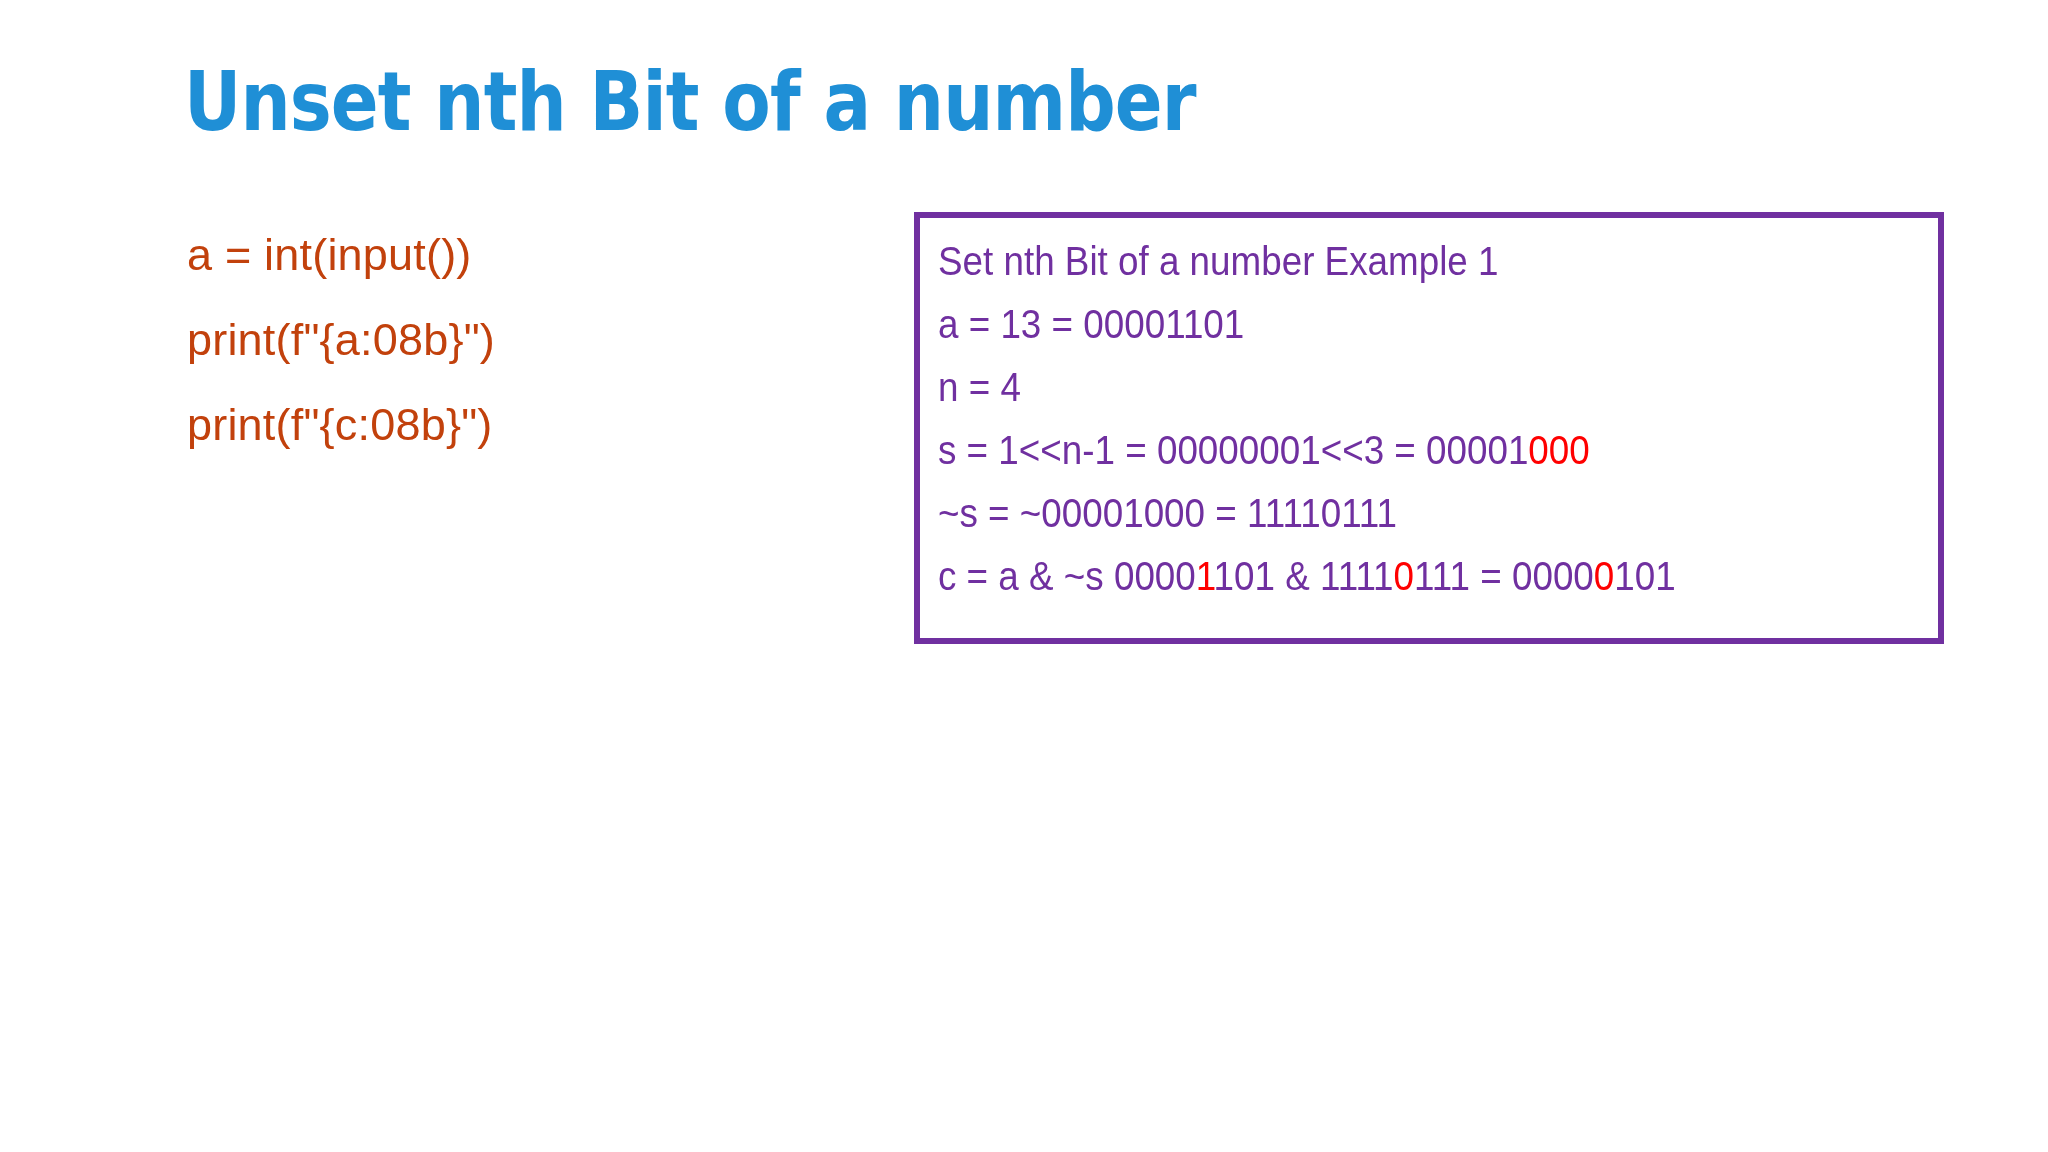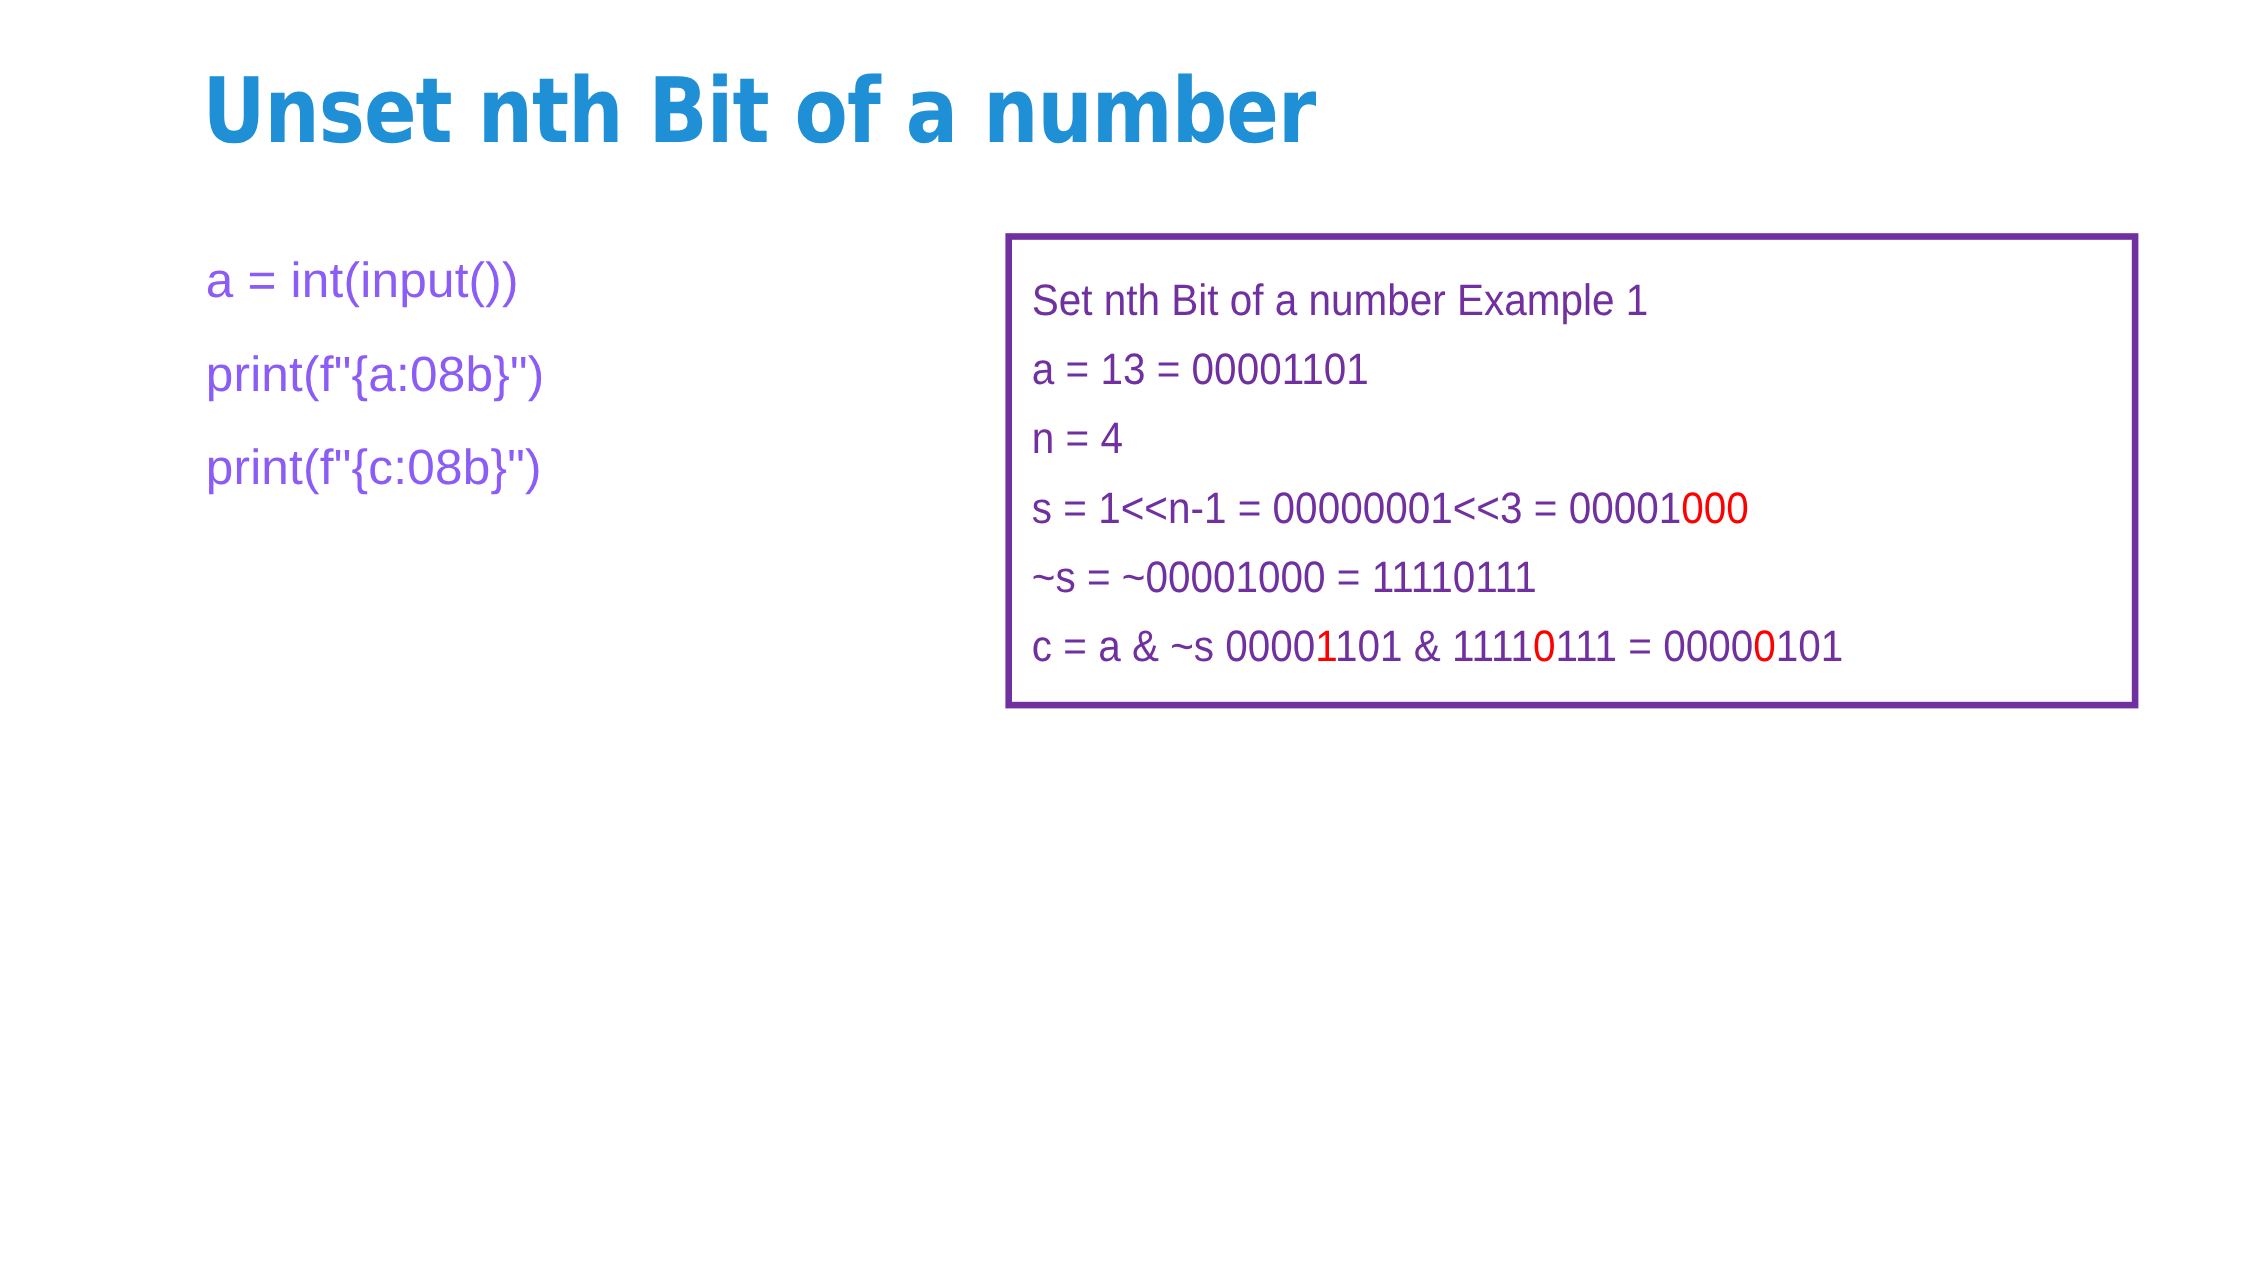--- a/index.html
+++ b/index.html
@@ -44,41 +44,41 @@
   #code-column {
     position: absolute;
     left: 155px;
     top: 212px;
     width: 700px;
   }
   .code-line {
     font-family: "Liberation Sans", sans-serif;
     font-size: 45px;
     line-height: 85px;
-    color: #8b5cf6;
+    color: #c2410c;
     white-space: pre;
     letter-spacing: 0.2px;
   }
   .code-line.blank {
     color: transparent;
   }
 
   
   #example-box {
     position: absolute;
     left: 882px;
     top: 212px;
     width: 1030px;
     height: 432px;
     box-sizing: border-box;
     border: 6px solid #7030A0;
     background: #ffffff;
   }
   #example-box-inner {
-    padding: 24px 0 0 18px;
+    padding: 12px 0 0 18px;
   }
   .box-line {
     font-family: "Liberation Sans", sans-serif;
     font-size: 40px;
     line-height: 63px;
     color: #7030A0;
     white-space: pre;
     transform: scaleX(0.92);
     transform-origin: left center;
     letter-spacing: 0px;

